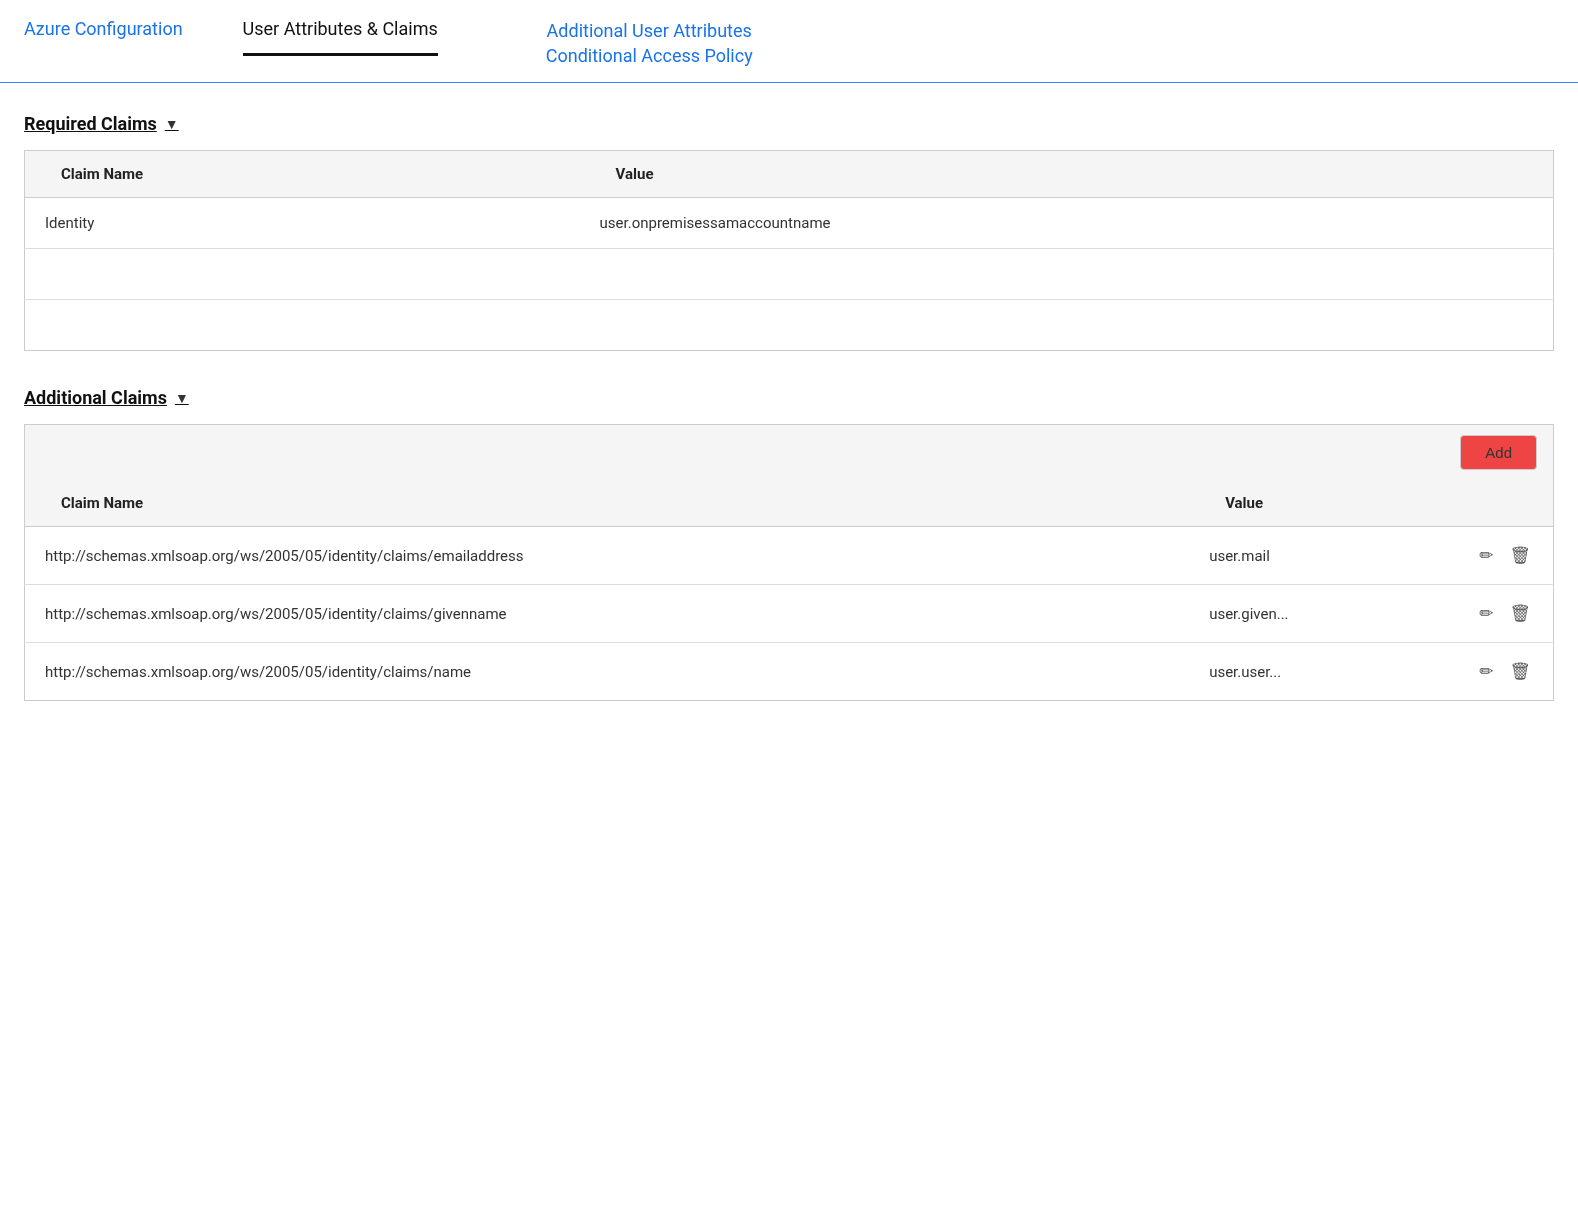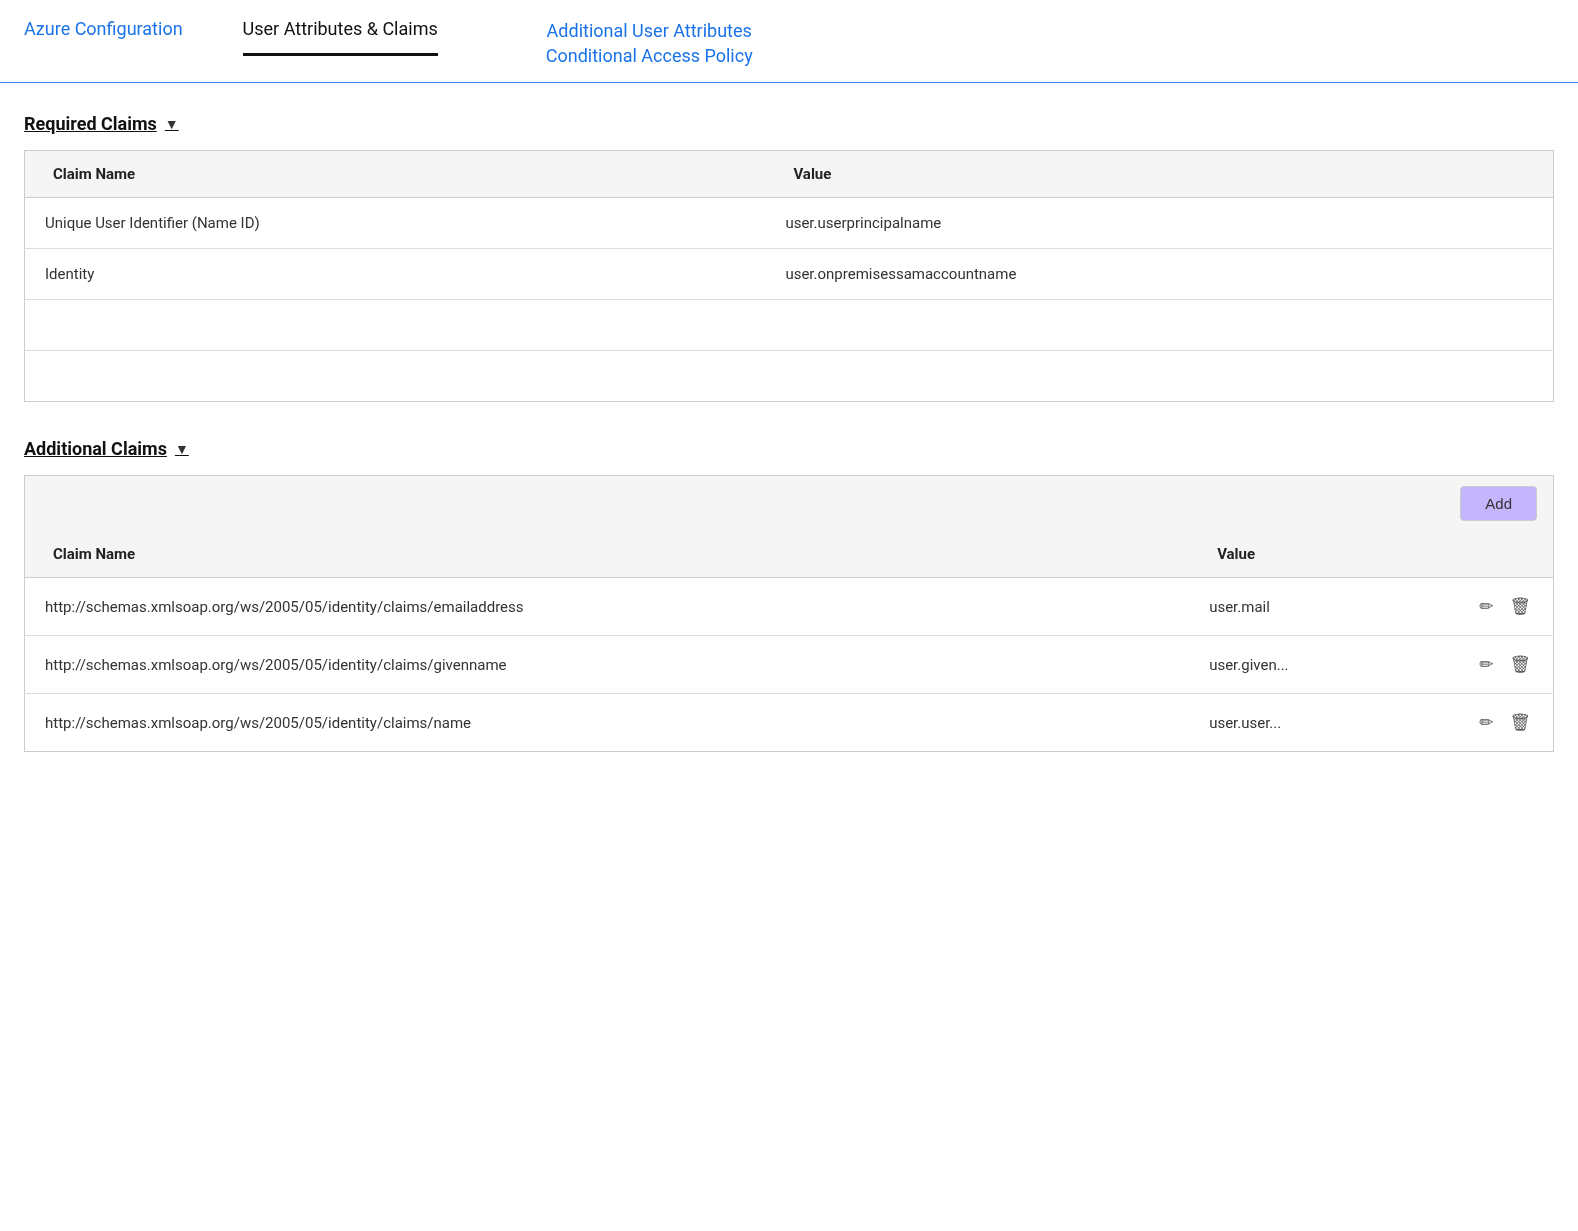--- a/index.html
+++ b/index.html
@@ -68,21 +68,21 @@
       width: 100%;
       border-collapse: collapse;
       border: 1px solid #ccc;
       margin-bottom: 36px;
     }
     .claims-table thead tr {
       background: #f5f5f5;
     }
     .claims-table th {
       text-align: left;
-      padding: 14px 28px;
+      padding: 14px 36px;
       font-weight: 700;
       font-size: 15px;
       color: #222;
       border-bottom: 1px solid #ccc;
     }
     .claims-table td {
       padding: 16px 20px;
       font-size: 15px;
       color: #333;
       border-bottom: 1px solid #ddd;
@@ -97,21 +97,21 @@
     
     .add-toolbar {
       background: #f5f5f5;
       padding: 10px 16px;
       display: flex;
       justify-content: flex-end;
       border: 1px solid #ccc;
       border-bottom: none;
     }
     .add-button {
-      background: #c4b5fd;
+      background: #ef4444;
       border: 1px solid #ccc;
       padding: 8px 24px;
       font-size: 15px;
       cursor: pointer;
       border-radius: 4px;
       color: #333;
     }
 
     
     .action-icons {
@@ -153,24 +153,20 @@
   </div>
 
   <table class="claims-table">
     <thead>
       <tr>
         <th>Claim Name</th>
         <th>Value</th>
       </tr>
     </thead>
     <tbody id="required-claims-body">
-    <tr>
-      <td>Unique User Identifier (Name ID)</td>
-      <td class="value-col">user.userprincipalname</td>
-    </tr>
         <tr>
       <td>Identity</td>
       <td class="value-col">user.onpremisessamaccountname</td>
     </tr>
         <tr class="extra-row">
           <td>&nbsp;</td>
           <td></td>
         </tr>
         <tr class="extra-row">
           <td>&nbsp;</td>

